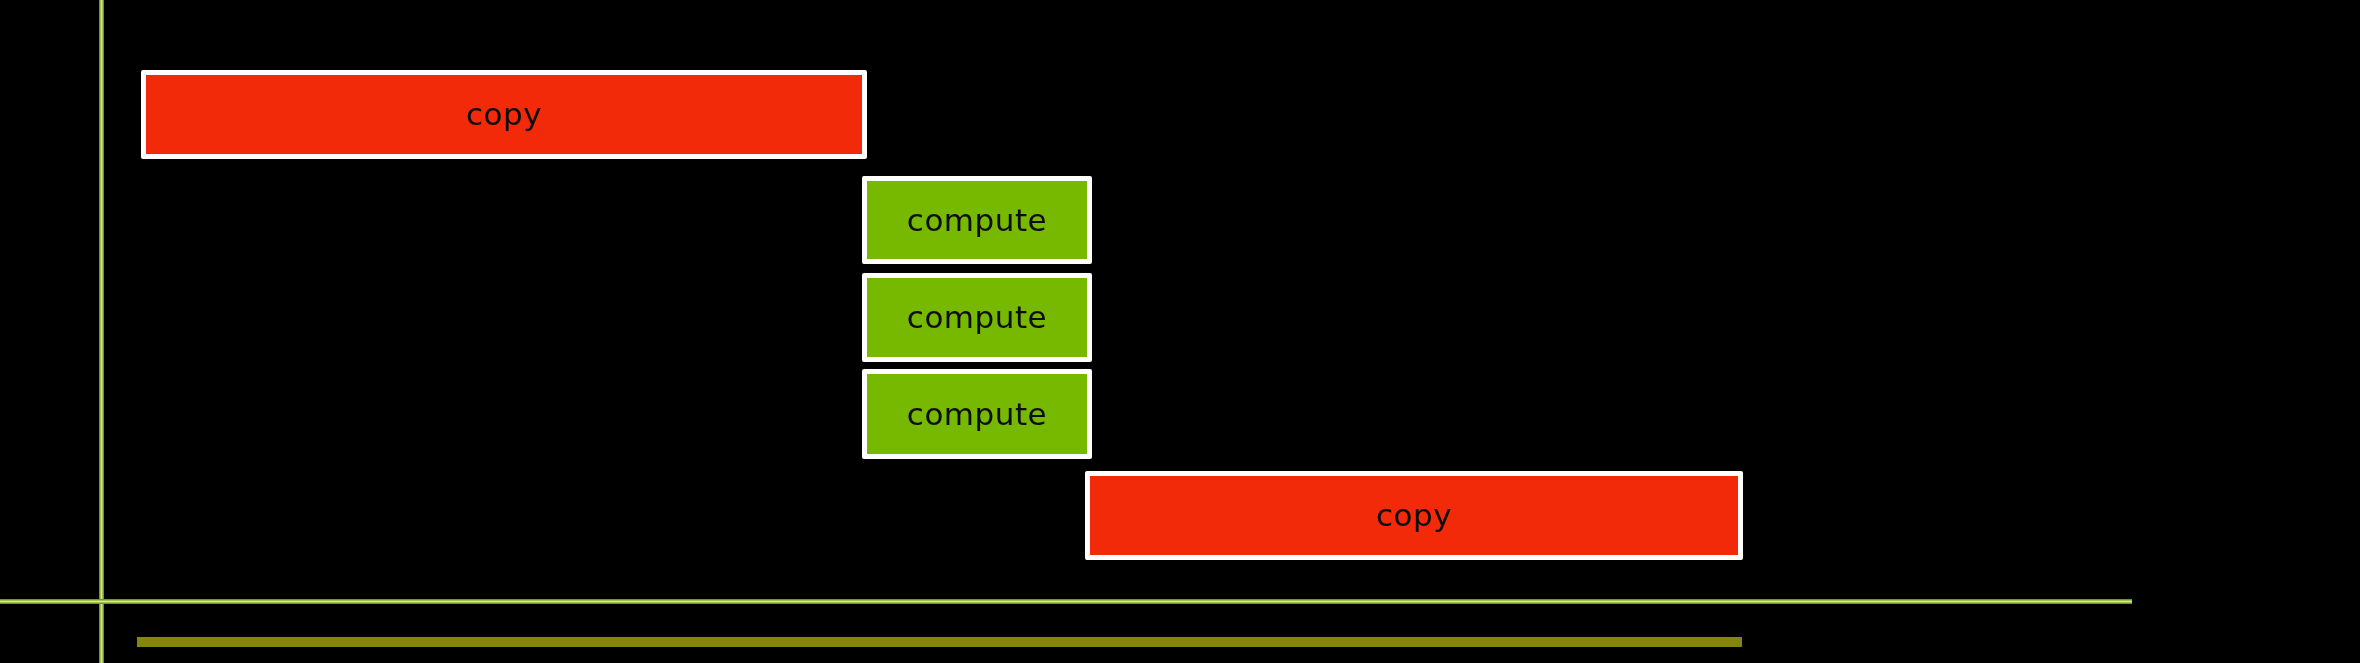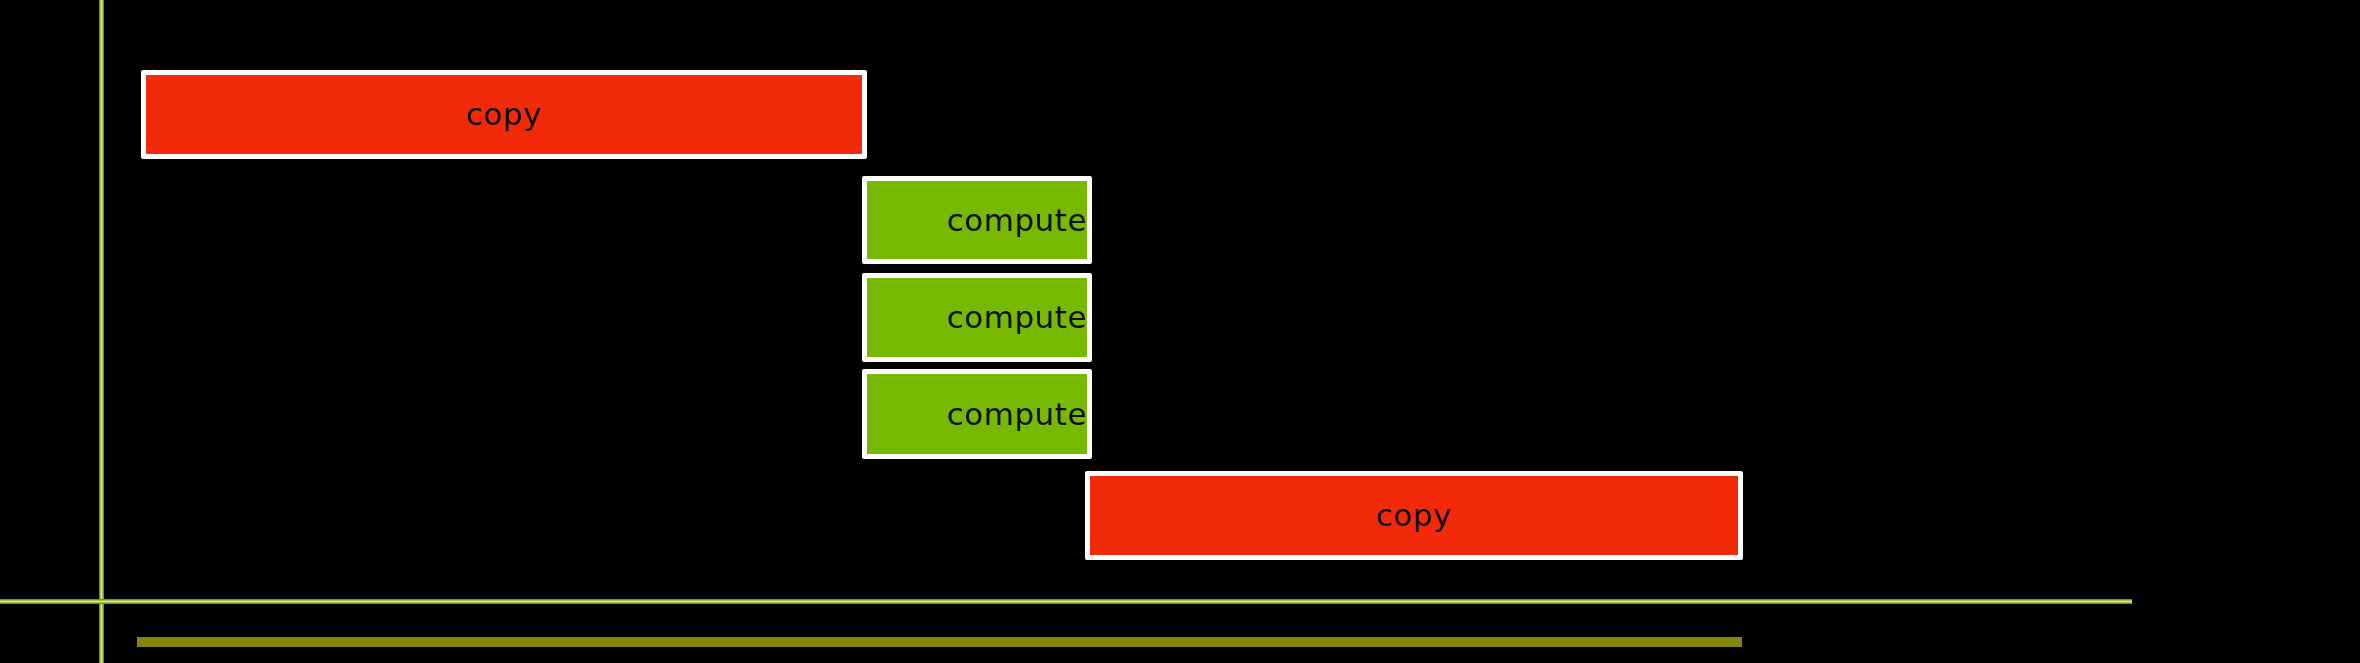--- a/index.html
+++ b/index.html
@@ -40,21 +40,21 @@
     justify-content: center;
     box-shadow: 0 2px 7px rgba(0,0,0,0.6);
   }
   .task .task-label {
     color: var(--label-color);
     font-size: 31px;
     line-height: 1;
     letter-spacing: 0.5px;
   }
   .task.copy { background: var(--copy-fill); }
-  .task.compute { background: var(--compute-fill); justify-content: flex-end; }
+  .task.compute { background: var(--compute-fill); }
   #duration-bar {
     position: absolute;
     z-index: 1;
   }
 </style>
 </head>
 <body>
 
 <div id="stage" style="--bg: #000000; --copy-fill: #f32a0a; --compute-fill: #76b900; --box-border: #ffffff; --label-color: #0d0d0d; --axis-light: #d3ee71; --axis-dark: #577f16; width: 2132px; height: 663px;">
   <div id="y-axis" class="axis" style="left: 99px; top: 0px; width: 5px; height: 663px;"></div>

